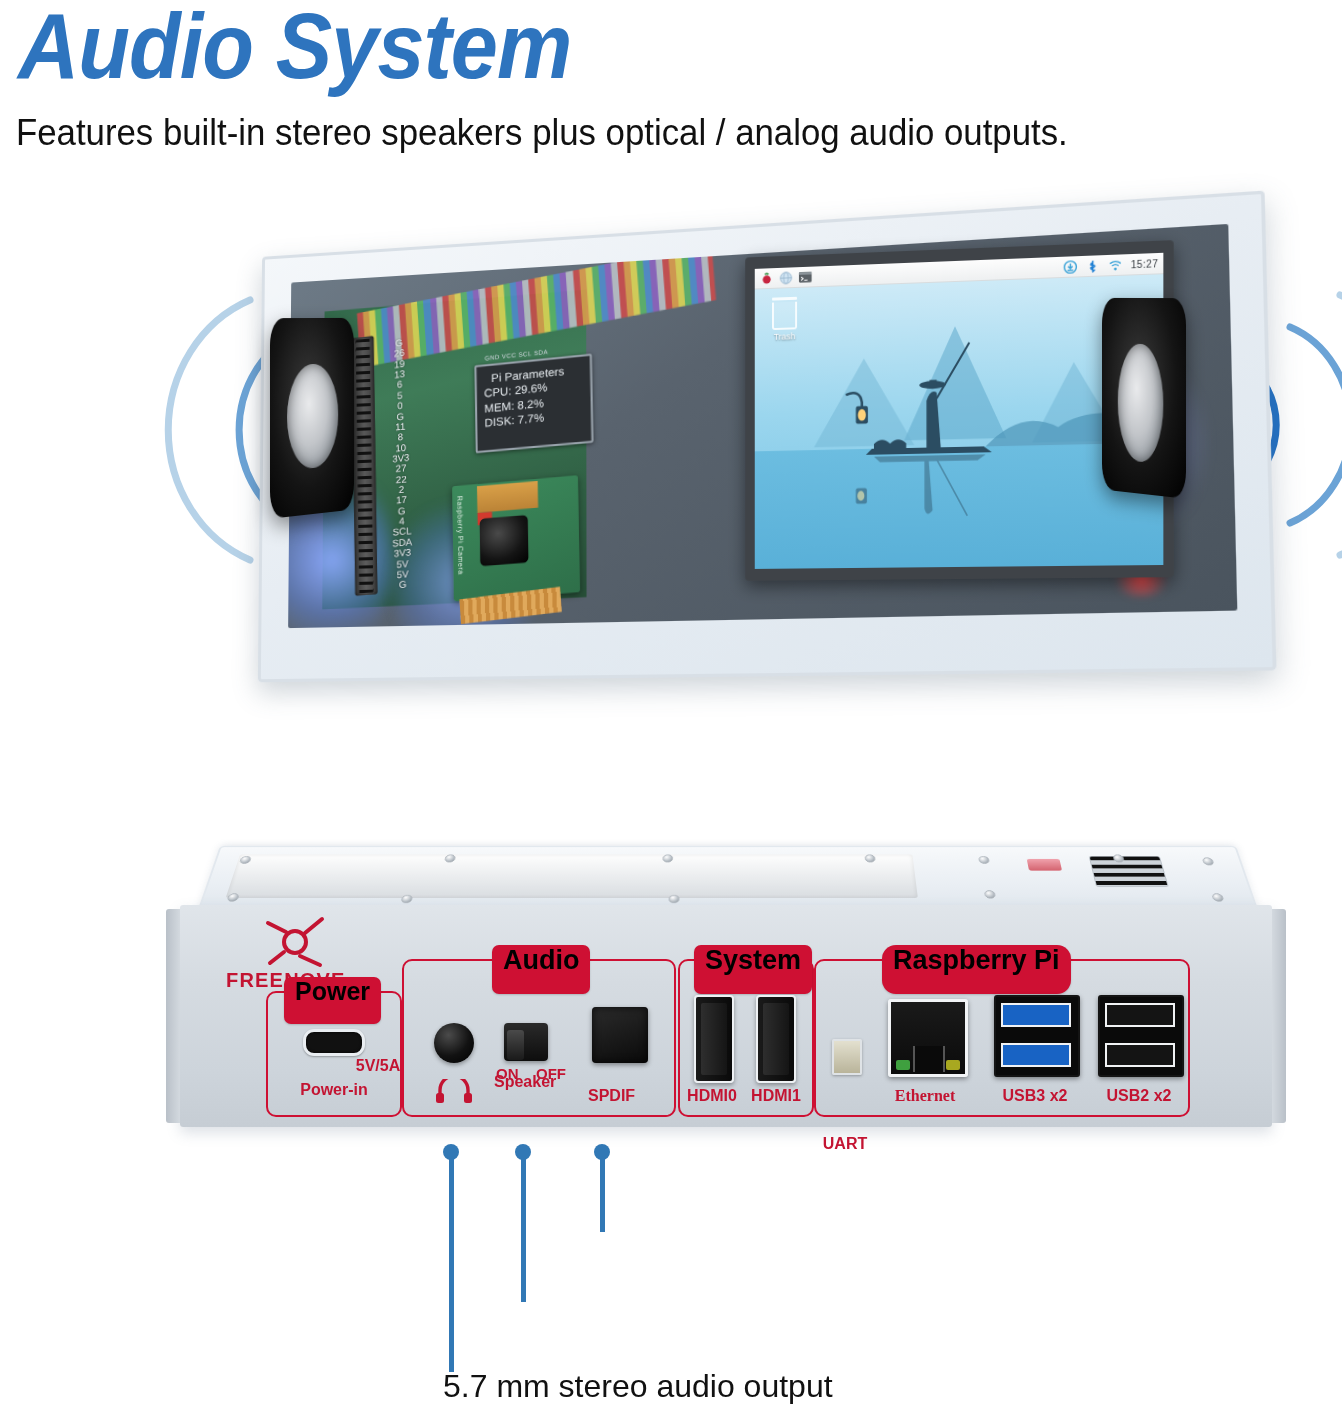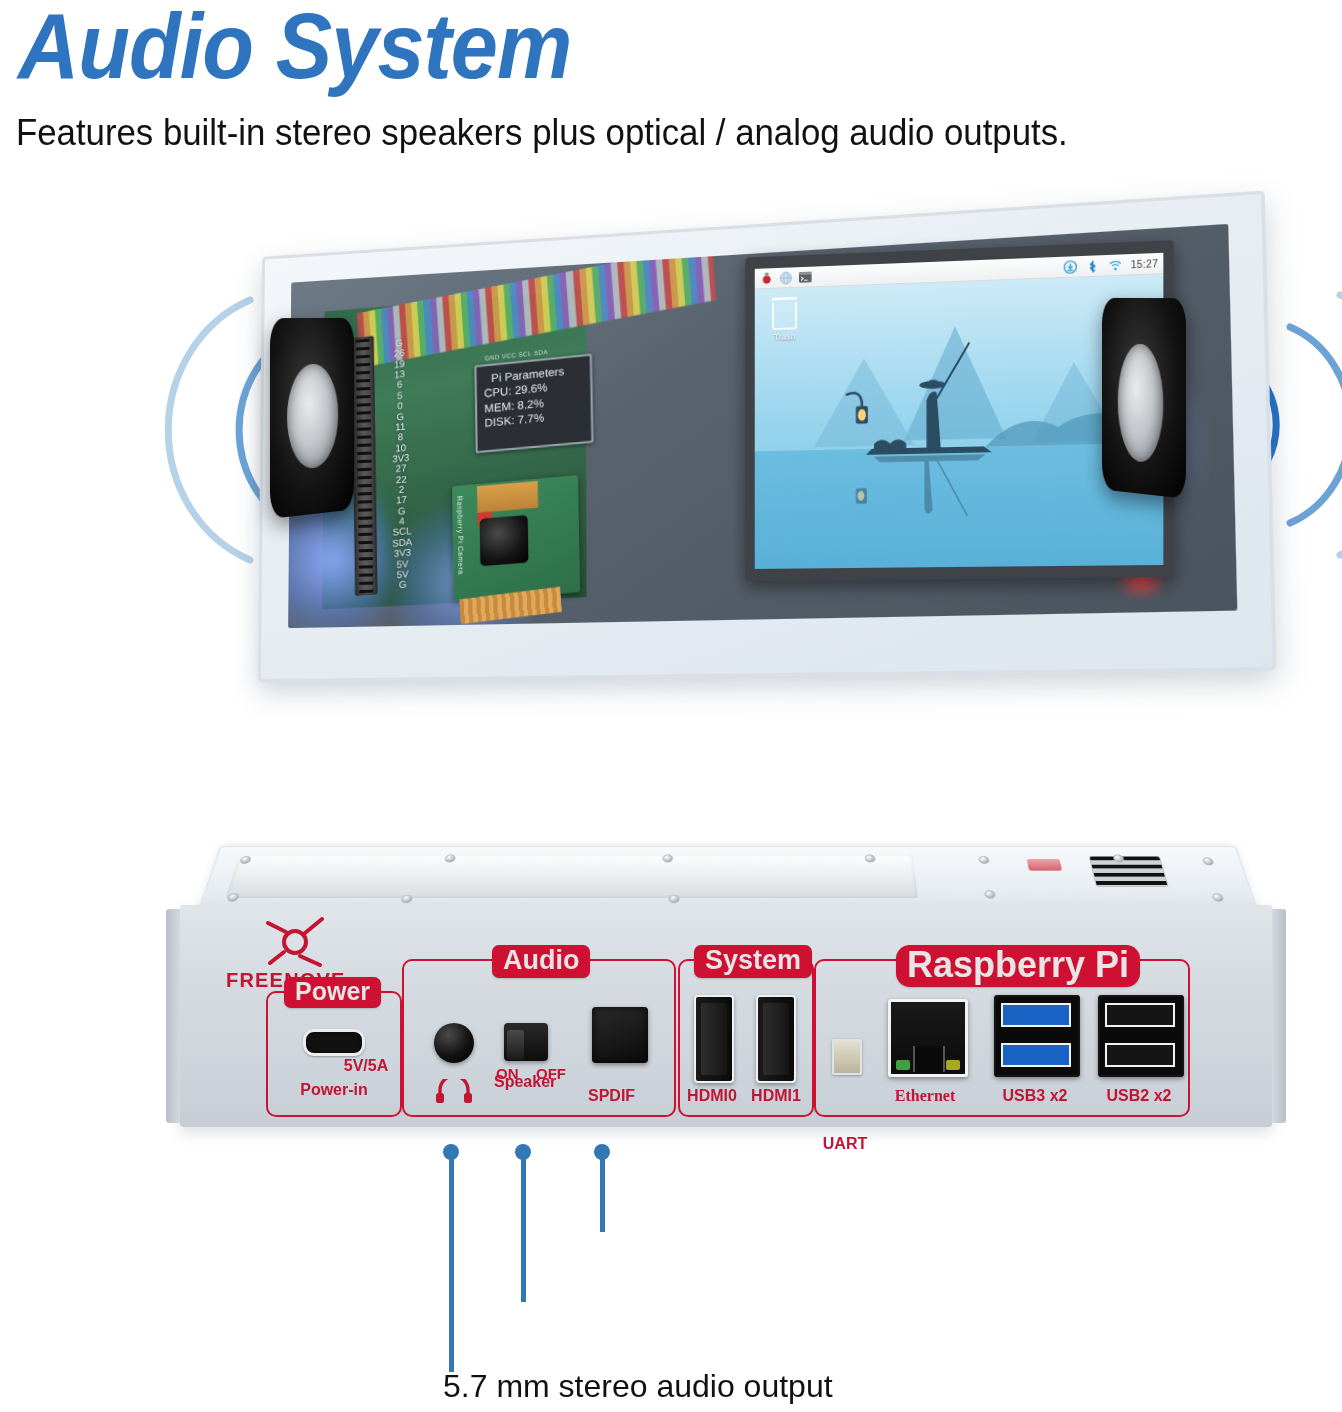--- a/index.html
+++ b/index.html
@@ -312,24 +312,24 @@
 
   
   .grp {
     position: absolute;
     border: 2.5px solid #CE1033;
     border-radius: 10px;
   }
   .grp-badge {
     position: absolute; top: -16px;
     background: #CE1033;
-    color: #e5e5e5;
+    color: #000000;
     font-weight: 700;
     border-radius: 7px;
-    padding: 2px 11px 4px;
+    padding: 2px 11px 20px;
     white-space: nowrap;
     line-height: 1;
     box-shadow: 0 1px 2px rgba(0,0,0,.18);
   }
   .lbl {
     position: absolute;
     color: #C31432;
     font-weight: 700;
     font-size: 16px;
     white-space: nowrap;
@@ -655,21 +655,21 @@
         <line x1="58" y1="6" x2="41" y2="20" stroke="#C31432" stroke-width="4" stroke-linecap="round"></line>
         <line x1="6" y1="50" x2="20" y2="39" stroke="#C31432" stroke-width="4" stroke-linecap="round"></line>
         <line x1="36" y1="43" x2="56" y2="52" stroke="#C31432" stroke-width="4" stroke-linecap="round"></line>
       </svg>
       <div class="logo-text">FREENOVE</div>
     </div>
 
     <div class="grp" style="left:86px; top:86px; width:132px; height:122px;">
       <div class="grp-badge" style="left:16px; font-size:25px;">Power</div>
       <div class="usbc" style="left:35px; top:36px;"></div>
-      <div class="lbl" style="left:4px; top:64px; width:132px;padding-left:28px;">5V/5A</div>
+      <div class="lbl" style="left:16px; top:64px; width:132px;padding-left:28px;">5V/5A</div>
       <div class="lbl" style="left:0; top:88px; width:132px;">Power-in</div>
     </div>
 
     <div class="grp" style="left:222px; top:54px; width:270px; height:154px;">
       <div class="grp-badge" style="left:88px; font-size:27px;">Audio</div>
 
       <div class="jack35" style="left:30px; top:62px;"></div>
       <svg width="40" height="24" style="position:absolute; left:30px; top:118px;">
         <path d="M6 18 L6 11 A14 14 0 0 1 34 11 L34 18" fill="none" stroke="#C31432" stroke-width="3.4"></path>
         <rect x="2" y="14" width="8" height="10" rx="2.5" fill="#C31432"></rect>
@@ -689,21 +689,21 @@
 
     <div class="grp" style="left:498px; top:54px; width:132px; height:154px;">
       <div class="grp-badge" style="left:14px; font-size:27px;">System</div>
       <div class="hdmi" style="left:14px; top:34px;"></div>
       <div class="hdmi" style="left:76px; top:34px;"></div>
       <div class="lbl" style="left:-4px; top:126px; width:72px;">HDMI0</div>
       <div class="lbl" style="left:60px; top:126px; width:72px;">HDMI1</div>
     </div>
 
     <div class="grp" style="left:634px; top:54px; width:372px; height:154px;">
-      <div class="grp-badge" style="left:80px; font-size:36px;border-radius:14px;">Raspberry Pi</div>
+      <div class="grp-badge" style="left:66px; font-size:27px;border-radius:14px;">Raspberry Pi</div>
 
       <div class="uart" style="left:16px; top:78px;"></div>
       <div class="lbl" style="left:-10px; top:126px; width:78px;margin-top:48px;">UART</div>
 
       <div class="rj45" style="left:72px; top:38px;">
         <div class="rj-led-g"></div>
         <div class="rj-led-y"></div>
       </div>
       <div class="lbl" style="left:58px; top:126px; width:102px;font-family:Liberation Serif, serif;">Ethernet</div>
 

